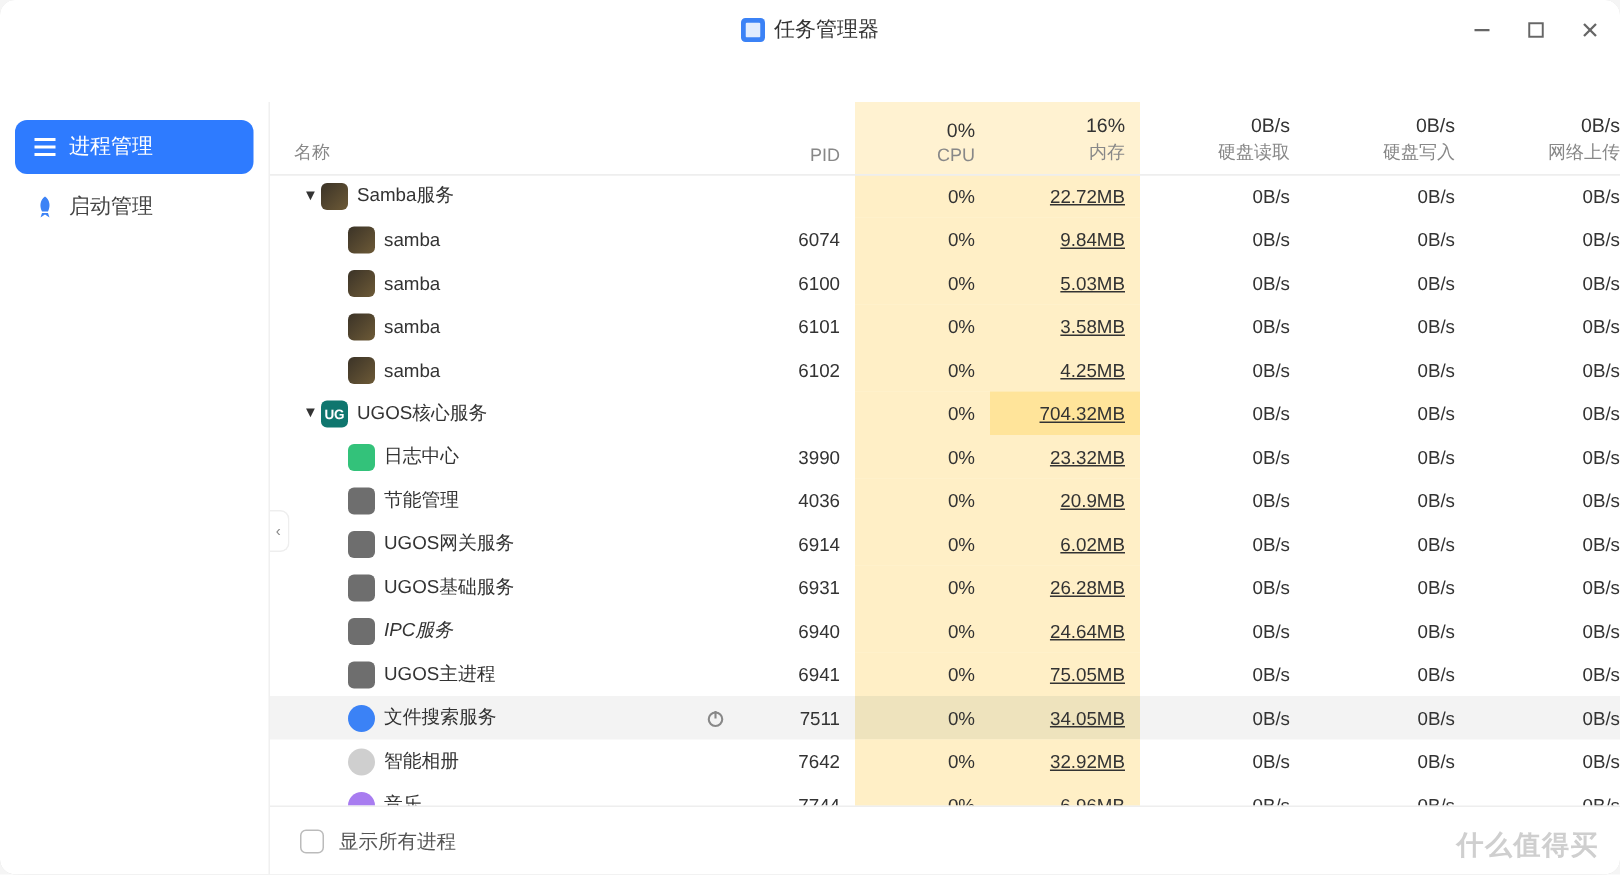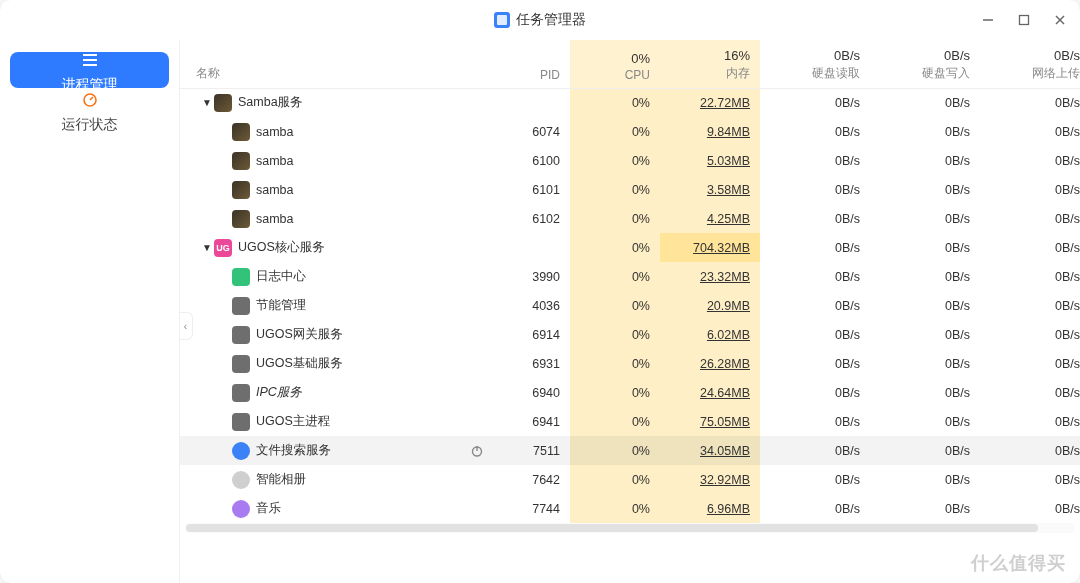--- a/index.html
+++ b/index.html
@@ -15,20 +15,21 @@
     }
     .window {
       background: #fff;
       width: 100%;
       height: 100%;
       border-radius: 10px;
       box-shadow: 0 4px 20px rgba(0,0,0,0.15);
       display: flex;
       flex-direction: column;
       overflow: hidden;
+      gap: 28px;
     }
     .titlebar {
       height: 40px;
       display: flex;
       align-items: center;
       justify-content: center;
       position: relative;
       border-bottom: 1px solid transparent;
     }
     .titlebar-title { font-size: 14px; font-weight: 500; color: #333; display:flex; align-items:center; gap:6px;}
@@ -54,21 +55,20 @@
       height: 36px;
       border-radius: 8px;
       display:flex;
       align-items:center;
       padding: 0 12px;
       gap: 8px;
       font-size: 14px;
       color: #444;
       cursor: pointer;
       margin-bottom: 4px;
-      flex-direction: column;
     }
     .side-item.active { background: #2e7bff; color:#fff; }
     .side-icon { width:16px; height:16px; display:flex; align-items:center; justify-content:center; }
     .side-icon svg { width:16px; height:16px; }
 
     .main {
       flex:1; display:flex; flex-direction:column; overflow:hidden; position:relative;
     }
     .table-wrapper { flex:1; overflow:hidden; display:flex; flex-direction:column; }
     table {
@@ -116,21 +116,21 @@
     .name-cell { display:flex; align-items:center; height:100%; }
     .caret {
       width:14px; display:inline-flex; justify-content:center; color:#333; font-size:10px;
     }
     .proc-icon {
       width:18px; height:18px; border-radius:4px; margin-right:6px;
       display:flex; align-items:center; justify-content:center; flex-shrink:0;
       font-size: 9px; color:#fff; font-weight:600;
     }
     .ic-samba { background: linear-gradient(135deg,#3b3327,#6d5a37); }
-    .ic-ugos  { background:#ec4899; }
+    .ic-ugos  { background:#0f766e; }
     .ic-log   { background:#33c27a; }
     .ic-power { background:#6e6e6e; }
     .ic-gw    { background:#6e6e6e; }
     .ic-base  { background:#6e6e6e; }
     .ic-ipc   { background:#6e6e6e; }
     .ic-main  { background:#6e6e6e; }
     .ic-search{ background:#3b82f6; border-radius:50%; }
     .ic-album { background:#cfcfcf; border-radius:50%; }
     .ic-music { background:#a87cf0; border-radius:50%; }
 
@@ -200,27 +200,26 @@
         <span class="side-icon">
           <svg viewBox="0 0 16 16" fill="currentColor">
               <rect x="1" y="2" width="14" height="2"></rect>
               <rect x="1" y="7" width="14" height="2"></rect>
               <rect x="1" y="12" width="14" height="2"></rect>
             </svg>
         </span>
         <span>进程管理</span>
       </div>
       <div class="side-item">
-        <span class="side-icon" style="color:#f97316">
-          <svg viewBox="0 0 16 16" fill="none" stroke="currentColor" stroke-width="1.6">
-              <circle cx="8" cy="8" r="6"></circle>
-              <path d="M8 8 L11 5"></path>
+        <span class="side-icon" style="color:#3b82f6">
+          <svg viewBox="0 0 16 16" fill="currentColor">
+              <path d="M8 1 C11 3 12 7 10 11 L6 11 C4 7 5 3 8 1 Z M6 12 L5 15 L8 13 L11 15 L10 12 Z"></path>
             </svg>
         </span>
-        <span>运行状态</span>
+        <span>启动管理</span>
       </div>
     </div>
 
     <div class="main">
       <div class="collapse-handle">‹</div>
       <div class="table-wrapper">
         <table>
           <colgroup>
             <col class="col-name">
               <col class="col-pid">
@@ -487,16 +486,20 @@
                 <td>0B/s</td>
                 <td>0B/s</td>
                 <td>0B/s</td>
               </tr>
             </tbody>
         </table>
         <div class="hscroll">
           <div class="hscroll-thumb"></div>
         </div>
       </div>
+      <div class="footer">
+        <span class="checkbox"></span>
+        <span>显示所有进程</span>
+      </div>
       <div class="watermark">什么值得买</div>
     </div>
   </div>
 </div>
 
 </body></html>

